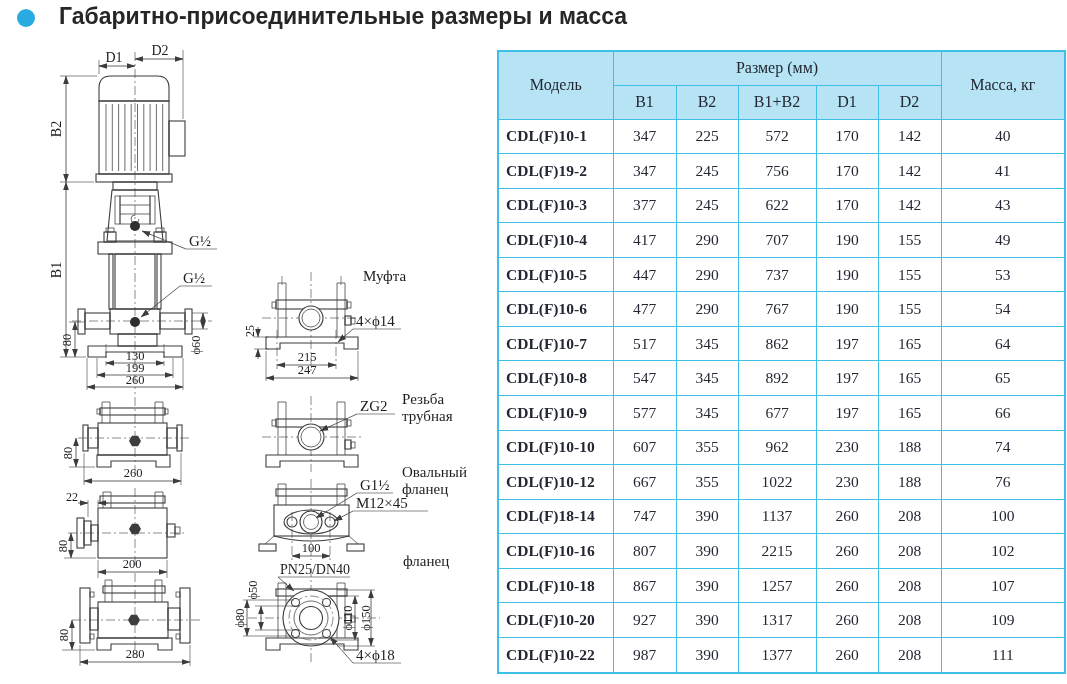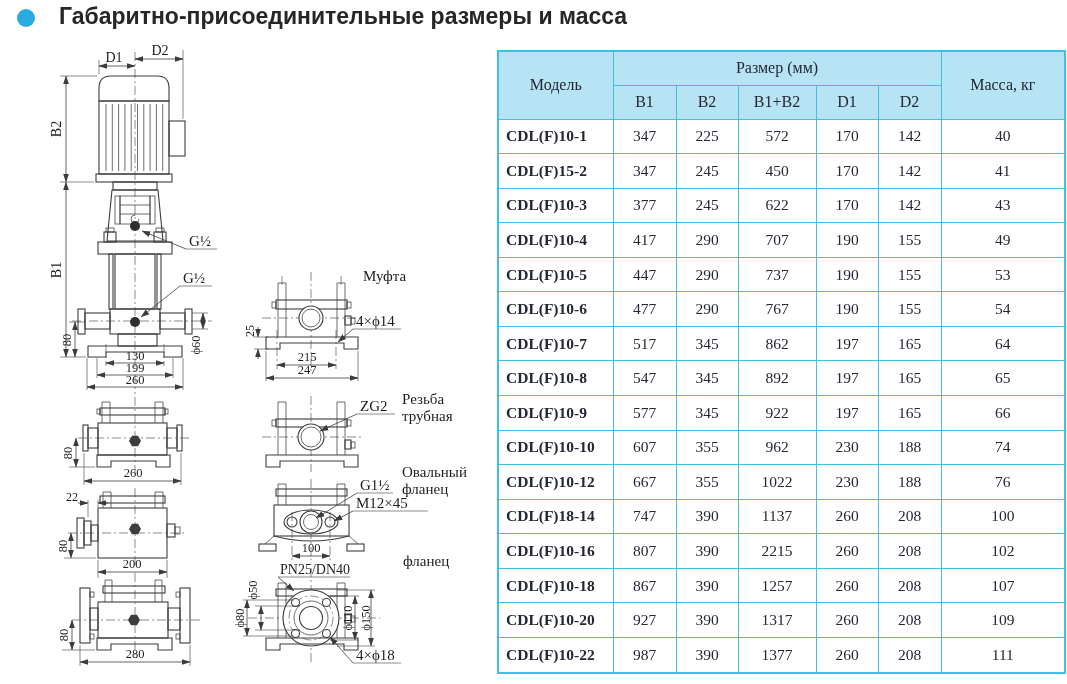--- a/index.html
+++ b/index.html
@@ -373,24 +373,24 @@
           <tr>
             <td class="model">CDL(F)10-1</td>
             <td>347</td>
             <td>225</td>
             <td>572</td>
             <td>170</td>
             <td>142</td>
             <td>40</td>
           </tr>
           <tr>
-            <td class="model">CDL(F)15-2</td>
+            <td class="model">CDL(F)19-2</td>
             <td>347</td>
             <td>245</td>
-            <td>450</td>
+            <td>756</td>
             <td>170</td>
             <td>142</td>
             <td>41</td>
           </tr>
           <tr>
             <td class="model">CDL(F)10-3</td>
             <td>377</td>
             <td>245</td>
             <td>622</td>
             <td>170</td>
@@ -439,21 +439,21 @@
             <td>345</td>
             <td>892</td>
             <td>197</td>
             <td>165</td>
             <td>65</td>
           </tr>
           <tr>
             <td class="model">CDL(F)10-9</td>
             <td>577</td>
             <td>345</td>
-            <td>922</td>
+            <td>677</td>
             <td>197</td>
             <td>165</td>
             <td>66</td>
           </tr>
           <tr>
             <td class="model">CDL(F)10-10</td>
             <td>607</td>
             <td>355</td>
             <td>962</td>
             <td>230</td>

